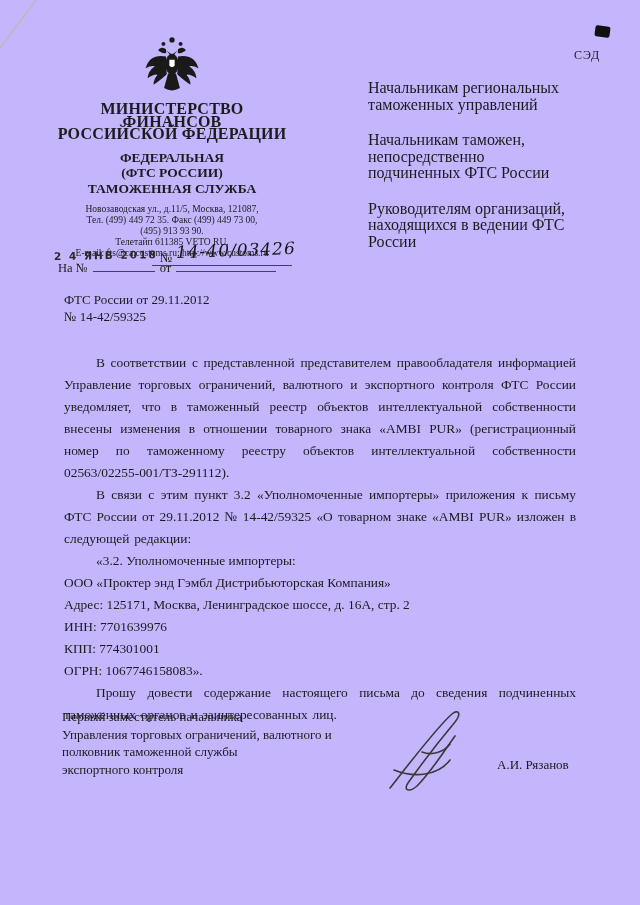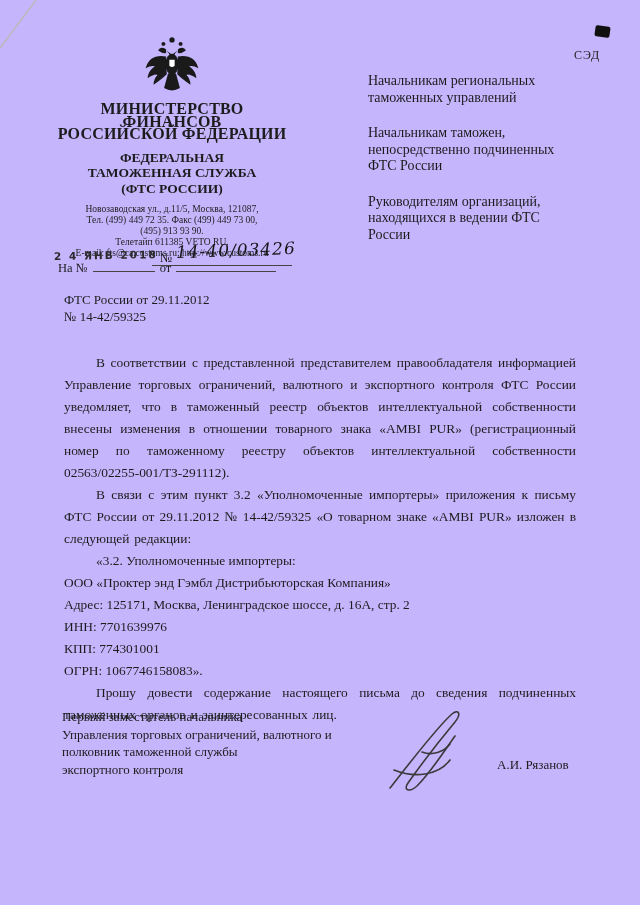--- a/index.html
+++ b/index.html
@@ -42,21 +42,21 @@
     position: absolute; left: 124px; top: -3px;
     font-family: "DejaVu Serif", serif; font-style: italic; font-size: 17px;
     letter-spacing: 1px; transform: rotate(-2deg); white-space: nowrap; color: #161616;
   }
   .numline { position: absolute; left: 100px; top: 22px; width: 140px; border-top: 1px solid #444; }
   .reply-row { position: absolute; left: 58px; top: 258px; font-size: 12.5px; white-space: nowrap; }
   .blank { display: inline-block; border-bottom: 1px solid #444; height: 13px; margin: 0 5px; vertical-align: baseline; }
   .b1 { width: 62px; }
   .b2 { width: 100px; }
   
-  .addressees { position: absolute; left: 368px; top: 73px; width: 212px; font-size: 14px; line-height: 16.5px; }
+  .addressees { position: absolute; left: 368px; top: 80px; width: 212px; font-size: 16px; line-height: 16.5px; }
   .addressee { margin: 0 0 19px 0; }
   
   .subject { position: absolute; left: 64px; top: 291px; width: 260px; font-size: 13px; line-height: 17px; }
   
   .body { position: absolute; left: 64px; top: 352px; width: 512px; font-size: 13.4px; line-height: 22px; }
   .para { margin: 0; text-align: justify; word-spacing: 1.5px; }
   .ind { text-indent: 32px; }
   .line { text-align: left; }
   
   .sig-block { position: absolute; left: 62px; top: 708px; font-size: 13px; line-height: 17.5px; }
@@ -91,22 +91,22 @@
           <path d="M46,37 h8 v9 q-4,4 -8,0 z" fill="#ffffff"></path>
         </g>
       </svg>
     </span>
     <div class="ministry">
       <div>МИНИСТЕРСТВО ФИНАНСОВ</div>
       <div>РОССИЙСКОЙ ФЕДЕРАЦИИ</div>
     </div>
     <div class="agency">
       <div>ФЕДЕРАЛЬНАЯ</div>
+      <div>(ФТС РОССИИ)</div>
       <div>ТАМОЖЕННАЯ СЛУЖБА</div>
-      <div>(ФТС РОССИИ)</div>
     </div>
     <div class="contact">
       <div>Новозаводская ул., д.11/5, Москва, 121087,</div>
       <div>Тел. (499) 449 72 35. Факс (499) 449 73 00,</div>
       <div>(495) 913 93 90.</div>
       <div>Телетайп 611385 VETO RU.</div>
       <div>E-mail: fts@ca.customs.ru; http://www.customs.ru</div>
     </div>
   </div>
 

